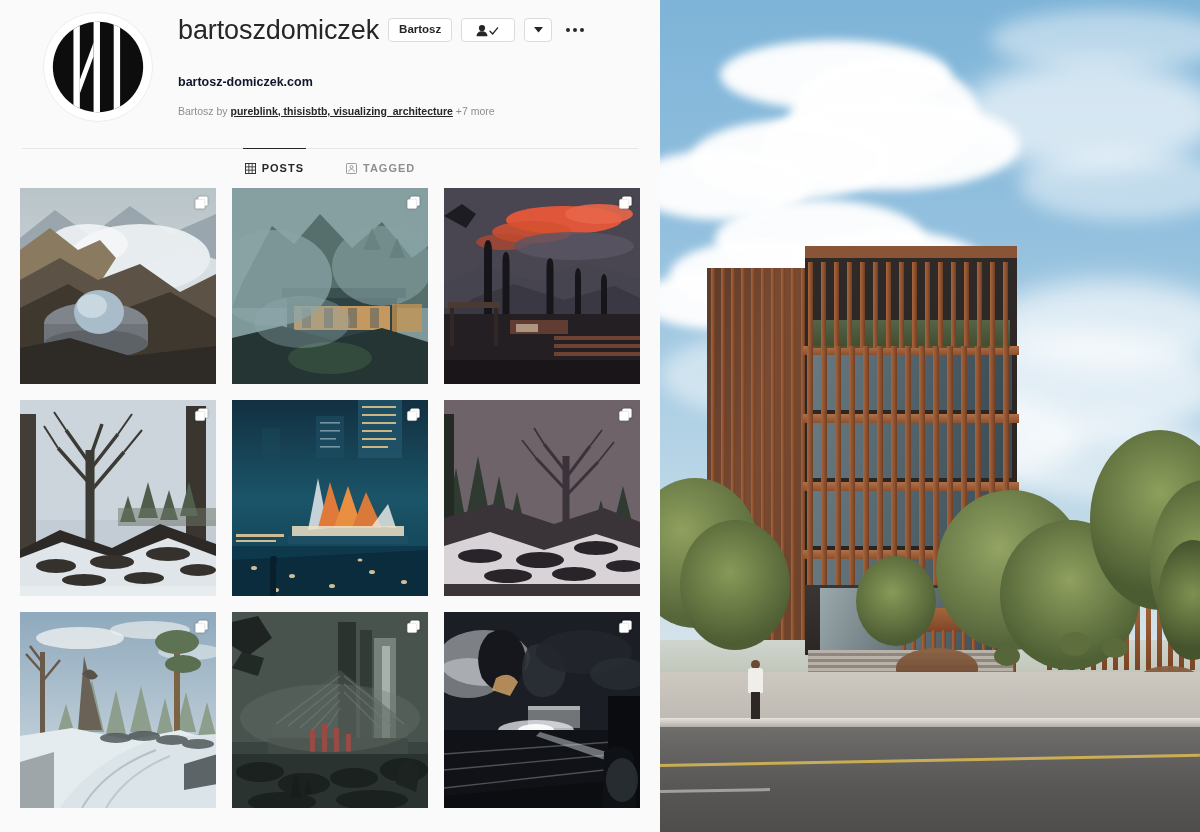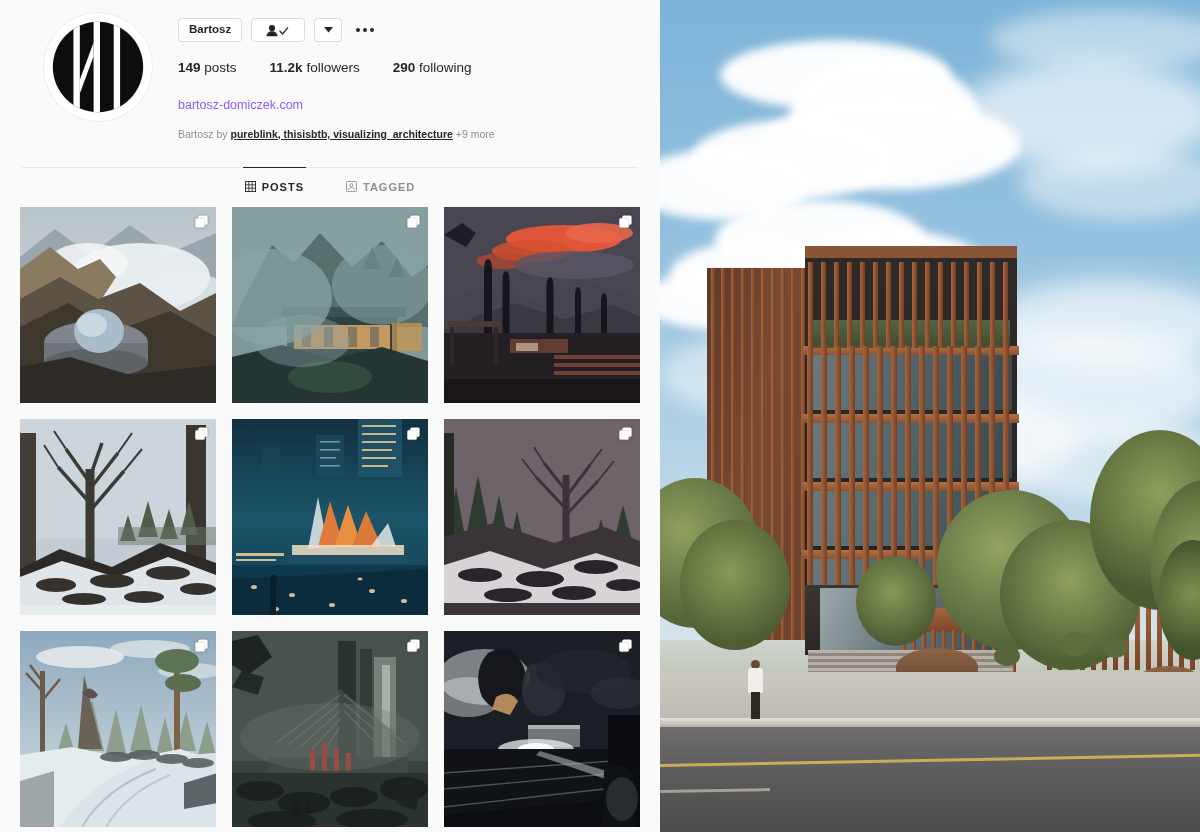--- a/index.html
+++ b/index.html
@@ -122,25 +122,25 @@
 
   .bio {
     margin-top: 18px;
     font-size: 12.5px;
     color: #262626;
     line-height: 16.5px;
   }
   .bio .full-name { font-weight: 700; }
   .bio .bio-line { font-weight: 400; }
   .bio .bio-link {
-    color: #8b5cf6;
-    font-weight: 400;
+    color: #0f172a;
+    font-weight: 700;
     text-decoration: none;
     display: inline-block;
-    margin-top: 4px;
+    margin-top: 10px;
   }
 
   .followed-by {
     margin-top: 13px;
     font-size: 10.5px;
     color: #8e8e8e;
     line-height: 14px;
   }
   .followed-by b { color: #262626; font-weight: 600; text-decoration: underline; }
 
@@ -358,20 +358,21 @@
               <rect x="71" y="0" width="6.5" height="110" fill="#ffffff"></rect>
               <polygon points="36.5,68 50.5,30 50.5,44 36.5,82" fill="#ffffff"></polygon>
             </g>
           </svg>
         </div>
       </div>
 
       <div class="profile-info">
 
         <div class="name-row">
+          <div class="username">bartoszdomiczek</div>
 
           <div class="btn btn-message">Bartosz</div>
 
           <div class="btn btn-following">
             <svg width="26" height="13" viewBox="0 0 26 13">
               <circle cx="7" cy="4" r="3.1" fill="#262626"></circle>
               <path d="M1.6 12.2c0-3.2 2.4-5 5.4-5s5.4 1.8 5.4 5z" fill="#262626"></path>
               <path d="M15 7.2l2.6 2.8 5-6.2" fill="none" stroke="#262626" stroke-width="1.3" stroke-linecap="round" stroke-linejoin="round"></path>
             </svg>
           </div>
@@ -382,41 +383,27 @@
             </svg>
           </div>
 
           <div class="more-dots">
             <span></span>
             <span></span>
             <span></span>
           </div>
         </div>
 
-        <div class="stats">
-          <div class="stat">
-            <b>149</b>
-            <span>posts</span>
-          </div>
-          <div class="stat">
-            <b>11.2k</b>
-            <span>followers</span>
-          </div>
-          <div class="stat">
-            <b>290</b>
-            <span>following</span>
-          </div>
-        </div>
 
         <div class="bio">
           <a class="bio-link" href="#">bartosz-domiczek.com</a>
         </div>
 
         <div class="followed-by">
-          <span>Bartosz by </span><b>pureblink, thisisbtb, visualizing_architecture</b><span> +9 more</span>
+          <span>Bartosz by </span><b>pureblink, thisisbtb, visualizing_architecture</b><span> +7 more</span>
         </div>
 
       </div>
     </div>
 
     <div class="tabs-divider"></div>
 
     <div class="tabs">
       <div class="tab active">
         <svg width="11" height="11" viewBox="0 0 12 12">

